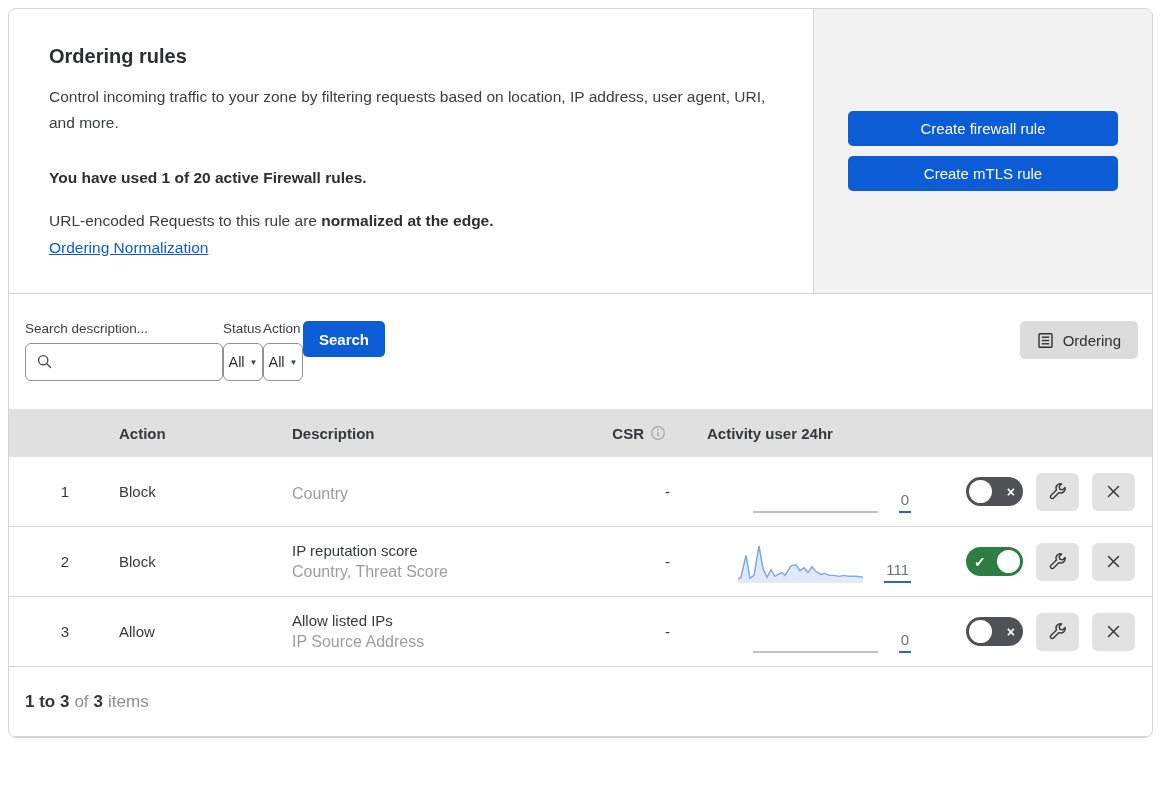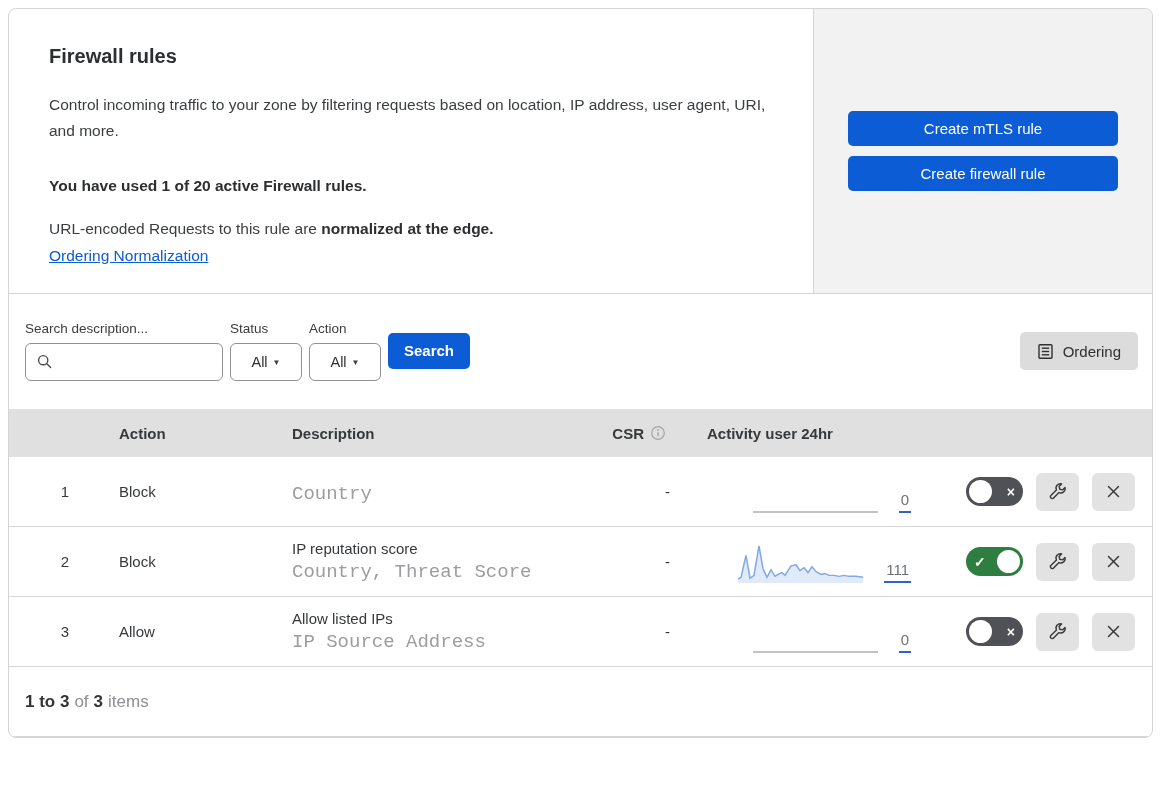--- a/index.html
+++ b/index.html
@@ -18,48 +18,48 @@
   
   .top { display: flex; border-bottom: 1px solid #d4d4d4; }
   .top-left { flex: 1; padding: 36px 40px 0 40px; }
   .top-right {
     width: 339px; min-height: 284px; background: #f2f2f2;
     border-left: 1px solid #d4d4d4;
     display: flex; flex-direction: column; justify-content: center;
     gap: 10px; padding: 0 34px;
   }
   .page-title { margin: 0; font-size: 20px; font-weight: 700; color: #2c2e30; }
-  .desc { margin: 24px 0 0; font-size: 15.5px; line-height: 26px; color: #3b3e40; max-width: 730px; }
+  .desc { margin: 16px 0 0; font-size: 15.5px; line-height: 26px; color: #3b3e40; max-width: 730px; }
   .usage { margin: 33px 0 0; font-size: 15.5px; font-weight: 700; color: #2c2e30; }
   .norm { margin: 25px 0 0; font-size: 15.5px; color: #3b3e40; }
   .norm b { color: #2c2e30; }
   .cfg-link {
     display: inline-block; margin-top: 9px; font-size: 15.5px;
     color: var(--primary-blue, #0b5cd5); text-decoration: underline; cursor: pointer;
   }
   .btn-primary {
     height: 35px; border: none; border-radius: 5px;
     background: var(--primary-blue, #0b5cd5); color: #fff;
     font-size: 15px; font-family: inherit; cursor: pointer; width: 100%;
   }
 
   
-  .filterbar { display: flex; align-items: center; gap: 7px; padding: 27px 14px 28px 16px; }
+  .filterbar { display: flex; align-items: flex-start; gap: 0; padding: 27px 14px 28px 16px; }
   .fgroup { display: flex; flex-direction: column; }
   .flabel { font-size: 13.5px; color: #3a3c3e; margin-bottom: 7px; }
   .search-box {
     width: 198px; height: 38px; border: 1px solid #8f9194; border-radius: 6px;
     display: flex; align-items: center; padding: 0 10px; gap: 6px; background: #fff;
   }
   .search-box input {
     border: none; outline: none; flex: 1; min-width: 0;
     font-size: 14px; font-family: inherit; background: transparent;
   }
   .select-box {
-    width: 72px; height: 38px; border: 1px solid #8f9194; border-radius: 6px;
+    width: 40px; height: 38px; border: 1px solid #8f9194; border-radius: 6px;
     display: flex; align-items: center; justify-content: center; gap: 5px;
     font-size: 14.5px; color: #2f3133; background: #fff; cursor: pointer;
   }
   .caret { font-size: 8px; color: #3a3c3e; }
   .btn-search { width: 82px; height: 36px; margin-bottom: 1px; font-weight: bold; }
   .btn-ordering {
     margin-left: auto; height: 38px; padding: 0 17px;
     background: #dcdcdc; border: none; border-radius: 5px;
     display: flex; align-items: center; gap: 9px;
     font-size: 15px; color: #2e3032; font-family: inherit; cursor: pointer;
@@ -67,21 +67,21 @@
 
   
   .thead, .trow { display: grid; grid-template-columns: 90px 173px 300px 120px 225px 1fr; }
   .thead { height: 48px; background: #e0e0e0; align-items: center; font-size: 15px; font-weight: 700; color: #36393b; }
   .trow { height: 70px; border-bottom: 1px solid #d6d6d6; align-items: center; font-size: 15px; background: #fff; }
   .h-action, .c-action, .h-desc, .c-desc { padding-left: 20px; }
   .h-csr { display: flex; justify-content: flex-end; align-items: center; gap: 6px; padding-right: 26px; }
   .c-csr { text-align: right; padding-right: 22px; }
   .h-activity { padding-left: 15px; }
   .c-num { text-align: center; padding-left: 22px; }
-  .c-desc .sub { font-size: 19px; color: #9b9da0; margin-top: 4px; font-family: Liberation Mono, monospace; }
+  .c-desc .sub { font-size: 16px; color: #9b9da0; margin-top: 4px; }
   .c-activity {
     align-self: stretch; display: flex; align-items: flex-end; justify-content: flex-end;
     gap: 21px; padding: 0 6px 13px 0;
   }
   .spark { width: 125px; height: 40px; display: block; }
   .spark-flat { width: 125px; height: 40px; border-bottom: 2px solid #c3c3c3; }
   .count {
     font-size: 15px; color: #6e7276; text-decoration: none;
     border-bottom: 2px solid #2d65c6; padding: 0 2px 3px; cursor: pointer;
   }
@@ -116,29 +116,29 @@
   }
   .help-arrow { font-size: 12px; }
 </style>
 </head>
 <body>
 
 <div class="card">
 
   <div class="top">
     <div class="top-left">
-      <h1 class="page-title">Firewall rules</h1>
+      <h1 class="page-title">Ordering rules</h1>
       <p class="desc">Control incoming traffic to your zone by filtering requests based on location, IP address, user agent, URI, and more.</p>
       <p class="usage">You have used 1 of 20 active Firewall rules.</p>
       <p class="norm"><span>URL-encoded Requests to this rule are </span><b>normalized at the edge.</b></p>
       <a class="cfg-link">Ordering Normalization</a>
     </div>
     <div class="top-right">
+      <button class="btn-primary">Create firewall rule</button>
       <button class="btn-primary">Create mTLS rule</button>
-      <button class="btn-primary">Create firewall rule</button>
     </div>
   </div>
 
   <div class="filterbar">
     <div class="fgroup">
       <span class="flabel">Search description...</span>
       <div class="search-box">
         <svg width="18" height="18" viewBox="0 0 18 18">
           <circle cx="7.2" cy="7.2" r="4.6" fill="none" stroke="#4a4c4e" stroke-width="1.4"></circle>
           <line x1="10.8" y1="10.8" x2="14.6" y2="14.6" stroke="#4a4c4e" stroke-width="1.4" stroke-linecap="round"></line>

